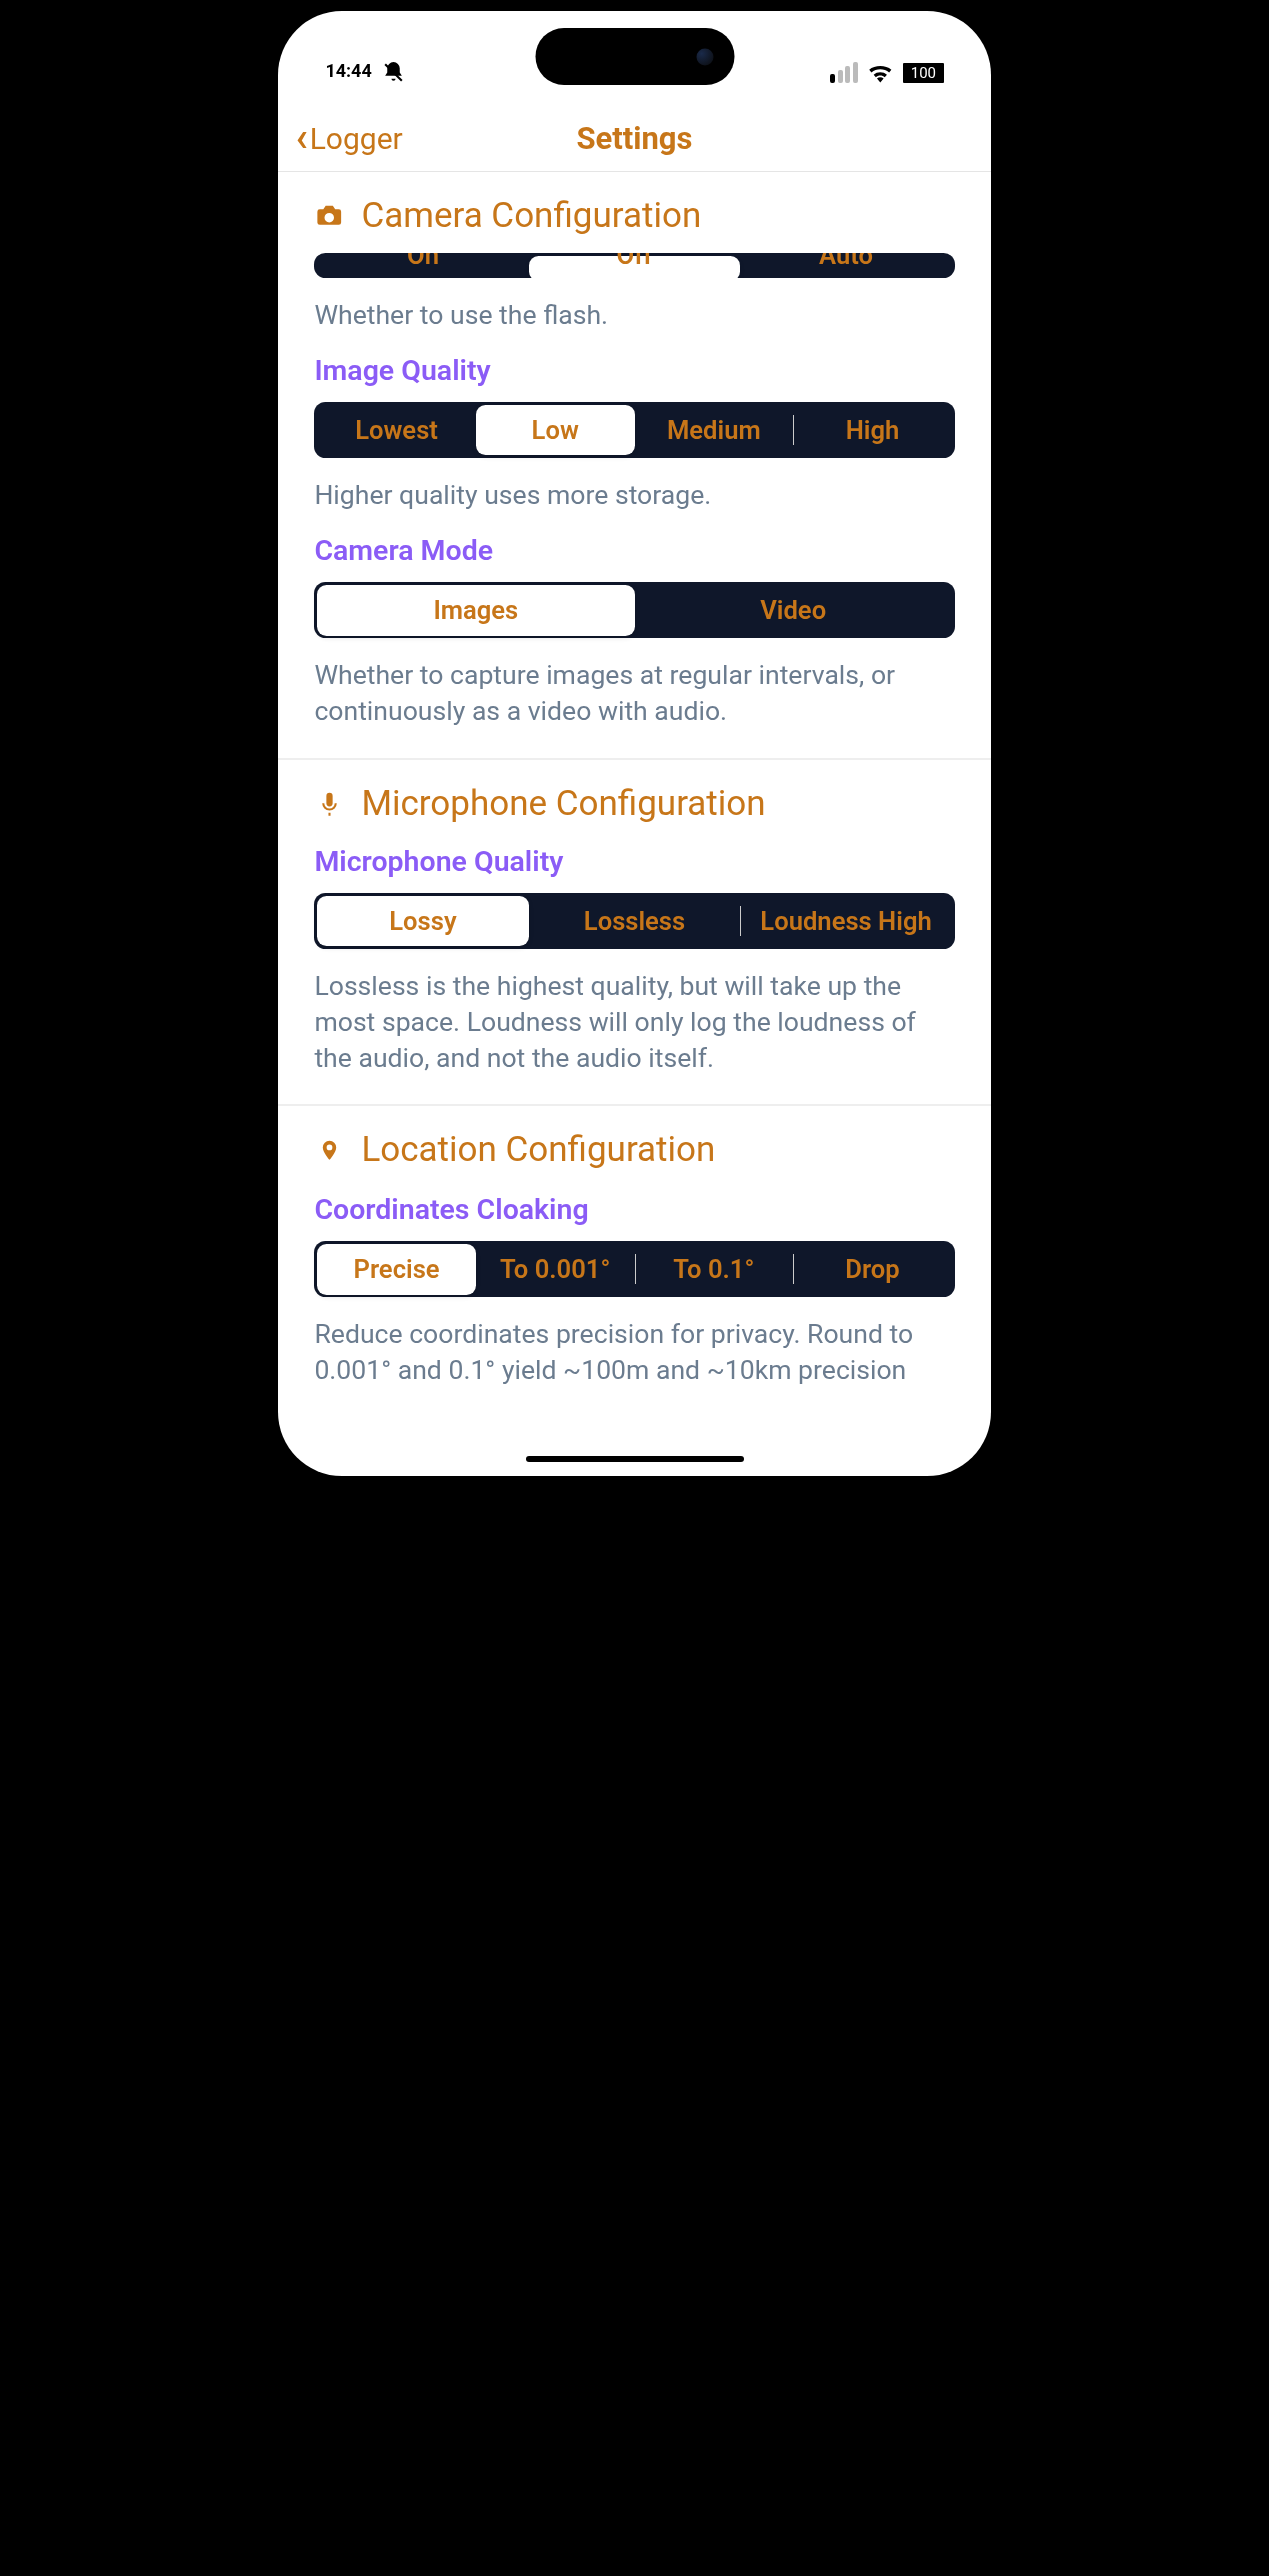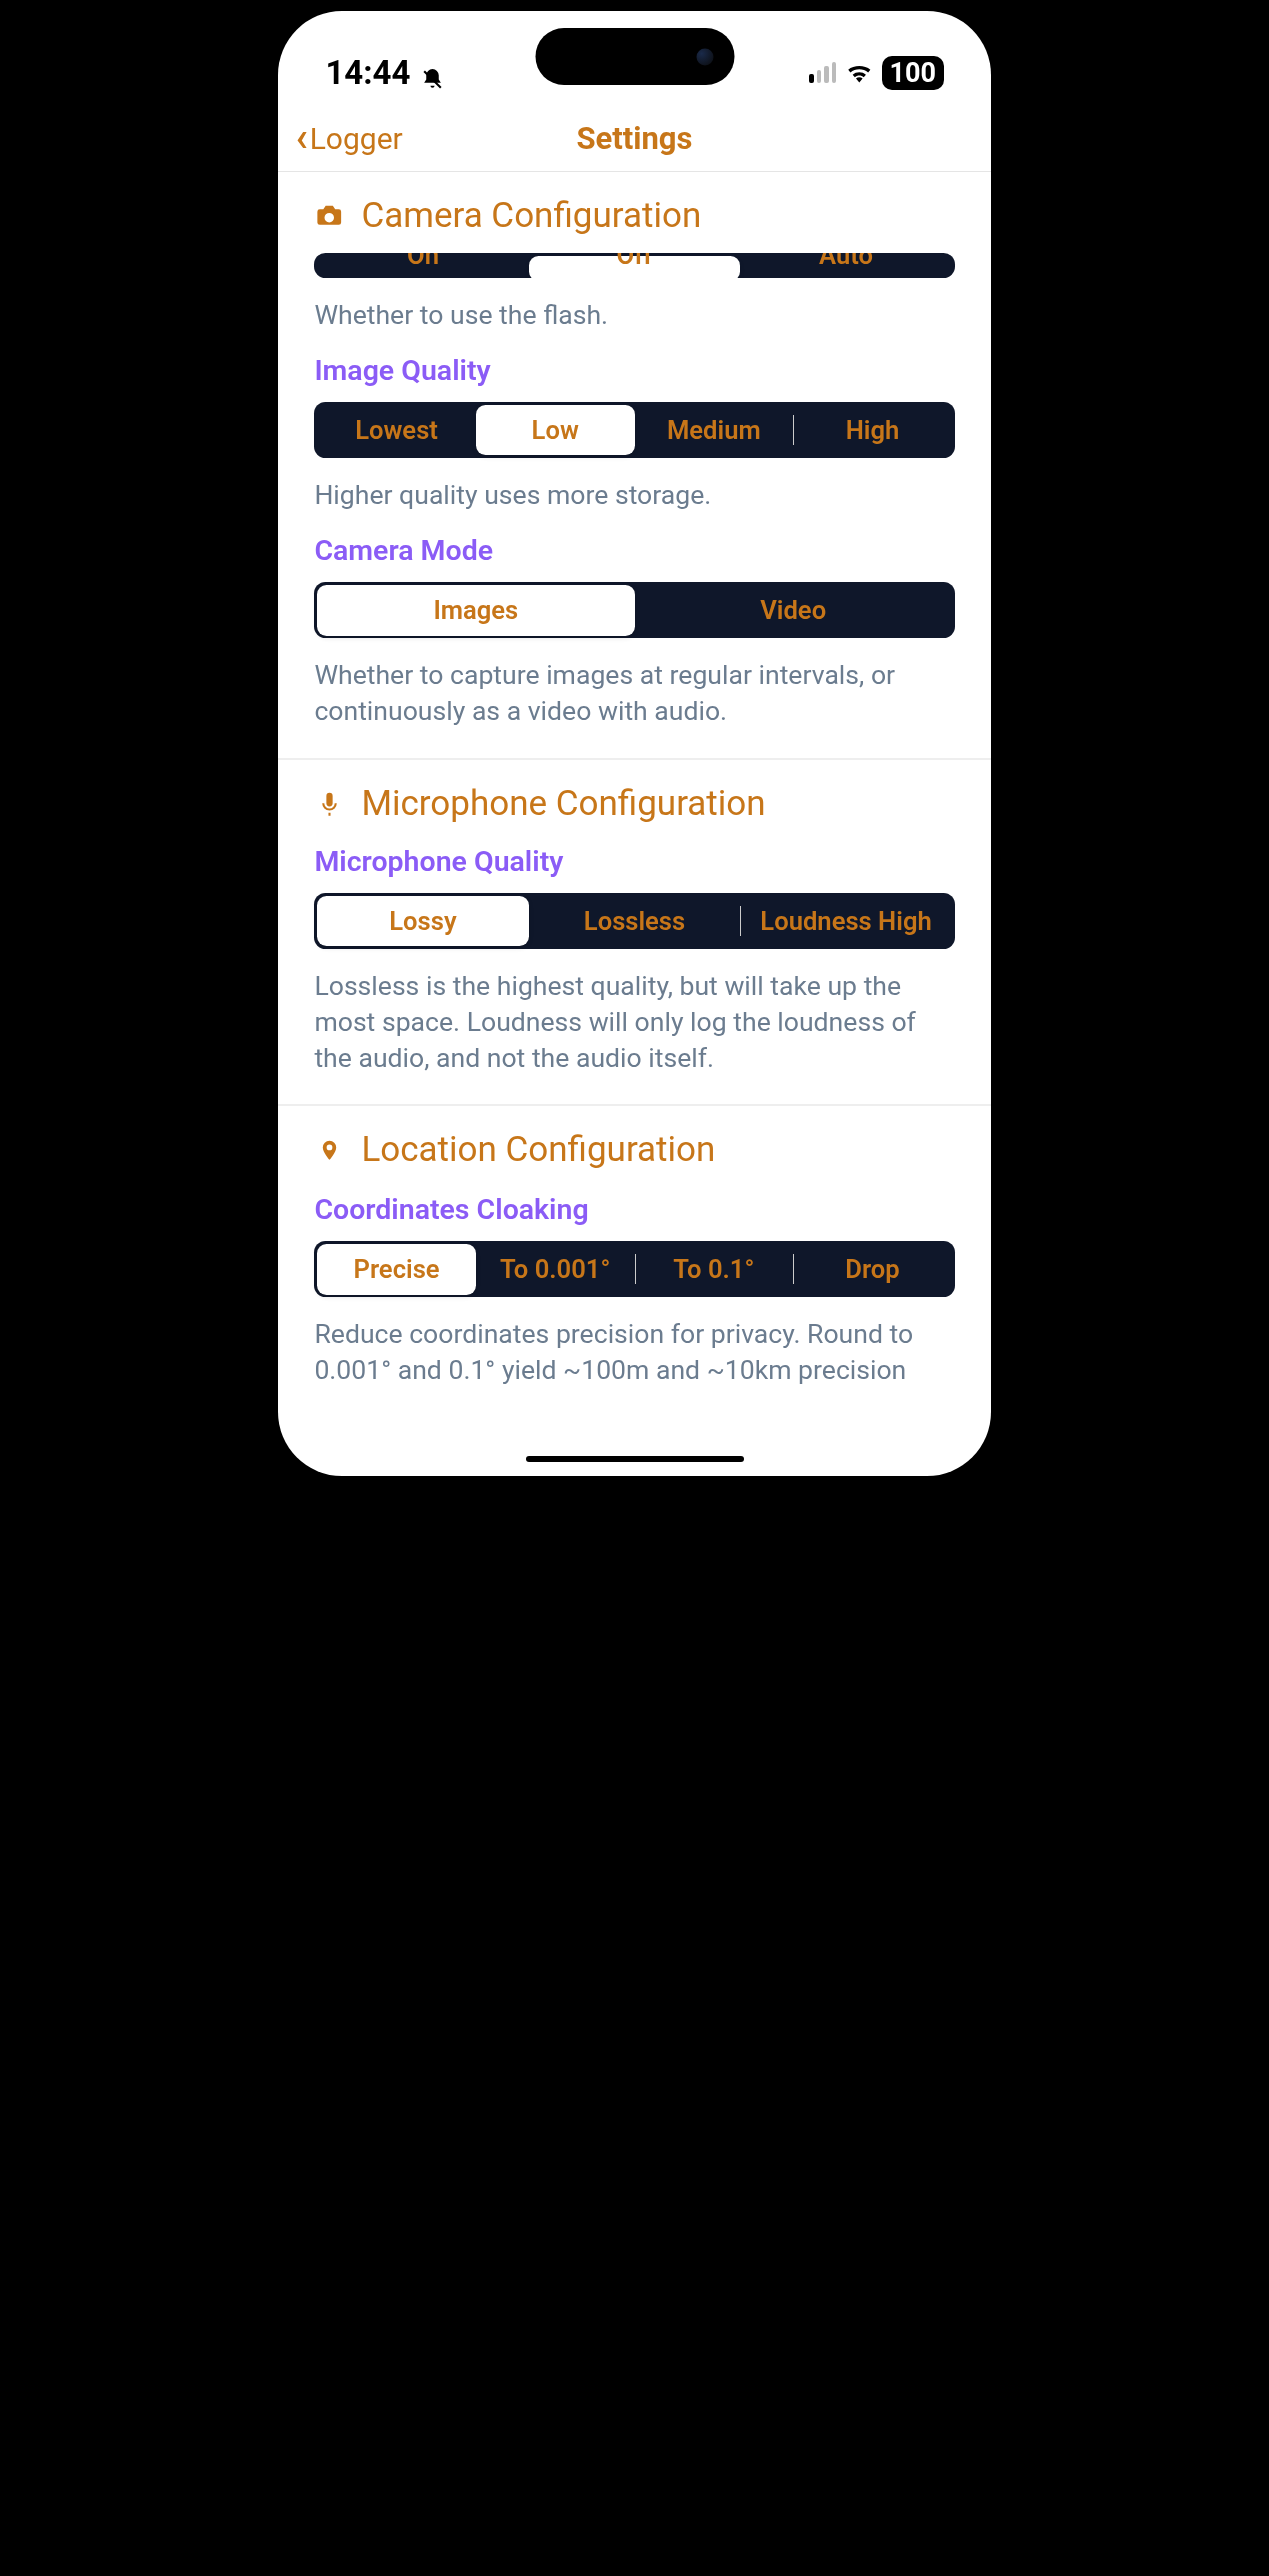--- a/index.html
+++ b/index.html
@@ -2,29 +2,29 @@
 <html style="font-size:15px"><head>
   <meta charset="utf-8">
   <style>
     *{margin:0;padding:0;box-sizing:border-box}
     body{background:#000;display:flex;justify-content:center;align-items:flex-start;min-height:100vh;font-family:-apple-system,BlinkMacSystemFont,"Segoe UI",Roboto,sans-serif}
     .phnfrm{width:735px;height:1487px;background:#000;border-radius:76px;padding:11.4px;position:relative;margin-top:0}
     .phnbzl{width:100%;height:100%;background:#fff;border-radius:64px;overflow:hidden;position:relative}
     .dyn-isld{position:absolute;top:17px;left:50%;transform:translateX(-50%);width:199px;height:57px;background:#000;border-radius:38px;z-index:100}
     .dyn-isld::after{content:"";position:absolute;right:21px;top:50%;transform:translateY(-50%);width:17px;height:17px;border-radius:50%;background:radial-gradient(circle at 30% 30%,#1a2a4a,#0a0a0a)}
     .stbar{height:85px;display:flex;justify-content:space-between;align-items:center;padding:38px 47px 0}
-    .stbarl{display:flex;align-items:flex-end;gap:9.5px;font-size:33px;font-weight:700}
+    .stbarl{display:flex;align-items:flex-start;gap:9.5px;font-size:18px;font-weight:700}
     .stbarr{display:flex;align-items:center;gap:9.5px}
     .sigbrs{display:flex;align-items:flex-end;gap:2.8px}
     .sigbrs span{width:4.7px;background:#000;border-radius:1.9px}
     .sigbrs span:nth-child(1){height:9.5px}
     .sigbrs span:nth-child(2){height:13.3px;background:#bbb}
     .sigbrs span:nth-child(3){height:17px;background:#bbb}
     .sigbrs span:nth-child(4){height:21px;background:#bbb}
-    .batt{background:#000;color:#fff;border-radius:10px;padding:0.9px 7.6px;font-size:27px;font-weight:700}
+    .batt{background:#000;color:#fff;border-radius:1px;padding:0.9px 7.6px;font-size:15px;font-weight:400}
     .navhdr{height:66px;display:flex;align-items:center;justify-content:center;position:relative;border-bottom:0.9px solid #e5e5e5;margin-top:9.5px}
     .bkbtn{position:absolute;left:17px;display:flex;align-items:center;gap:1.9px;color:#c77619;font-size:30px}
     .chvl{font-size:40px;font-weight:600;line-height:1}
     .navttl{font-size:31px;font-weight:700;color:#c77619}
     .content{overflow-y:auto;height:calc(100% - 161px)}
     .secthdr{display:flex;align-items:center;gap:17px;padding:23px 36px 17px;color:#c77619;font-size:35px;font-weight:400;position:sticky;top:0;background:#fff;z-index:5}
     .secticon{width:30px;height:30px;display:flex;align-items:center;justify-content:center}
     .sectbody{padding:0 36px 28.5px;border-bottom:2.8px solid #eee}
     .fldlbl{font-size:28.5px;font-weight:600;color:#8b5cf6;margin:21px 0 15px}
     .segctl{display:flex;background:#0f172a;border-radius:11.4px;padding:2.8px;position:relative}

